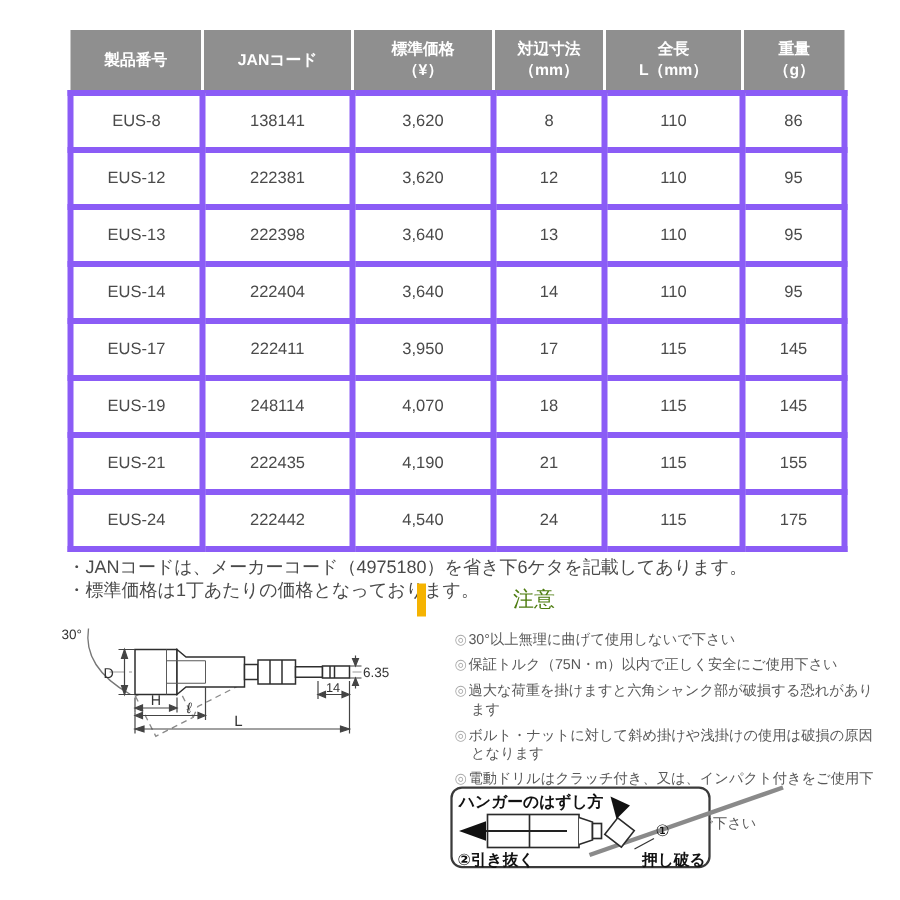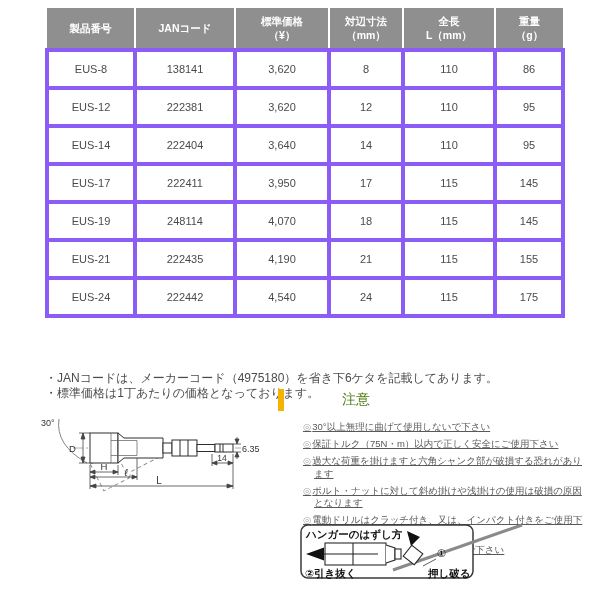--- a/index.html
+++ b/index.html
@@ -1,39 +1,39 @@
 <!DOCTYPE html>
 <html><head>
 <meta charset="utf-8">
 <style>
   html,body{margin:0;padding:0;background:#fff;}
   body{width:600px;height:600px;position:relative;overflow:hidden;
        font-family:"Liberation Sans","DejaVu Sans",sans-serif;color:#4a4a4a;}
 
   
-  .table-wrap{position:absolute;left:45px;top:8px;border-radius:16px;}
+  .table-wrap{position:absolute;left:45px;top:20px;border-radius:16px;}
   table{border-collapse:collapse;table-layout:fixed;width:516px;}
   col.c1{width:88px}col.c2{width:100px}col.c3{width:94px}
   col.c4{width:74px}col.c5{width:92px}col.c6{width:68px}
   thead th{background:#8f8f8f;color:#fff;font-size:10.5px;font-weight:bold;
            height:40px;vertical-align:middle;line-height:1.35;
            border-left:2px solid #fff;border-bottom:3px solid #fff;padding:0;}
   thead th:first-child{border-left:none;}
   tbody td{border:4px solid #8b5cf6;background:#fff;height:34px;
            text-align:center;vertical-align:middle;font-size:11px;color:#4a4a4a;padding:0;}
 
   
   .notes{position:absolute;left:45px;top:371px;font-size:12px;line-height:14.5px;color:#4a4a4a;}
 
   
   .caution-head{position:absolute;left:278px;top:389px;display:flex;align-items:center;}
   .caution-bar{width:6px;height:22px;margin-right:16px;}
   .caution-title{font-size:14px;color:#4d7c0f;margin-left:42px;}
   .caution-list{position:absolute;left:303px;top:421px;width:282px;margin:0;padding:0;list-style:none;
-                font-size:9.5px;line-height:12.5px;color:#595959;text-decoration:underline;}
+                font-size:9.5px;line-height:12.5px;color:#595959;}
   .caution-list li{margin:0 0 4.5px 0;padding-left:11px;text-indent:-11px;}
   .caution-list .blt{color:#a9a9a9;margin-right:1px;}
 
   
   .techsvg{position:absolute;left:15px;top:413px;}
   .hangersvg{position:absolute;left:298px;top:520px;}
   svg text{font-family:"Liberation Sans","DejaVu Sans",sans-serif;}
 </style>
 </head>
 <body>
@@ -85,20 +85,28 @@
         </tr>
         <tr>
           <td>EUS-12</td>
           <td>222381</td>
           <td>3,620</td>
           <td>12</td>
           <td>110</td>
           <td>95</td>
         </tr>
         <tr>
+          <td>EUS-13</td>
+          <td>222398</td>
+          <td>3,640</td>
+          <td>13</td>
+          <td>110</td>
+          <td>95</td>
+        </tr>
+        <tr>
           <td>EUS-14</td>
           <td>222404</td>
           <td>3,640</td>
           <td>14</td>
           <td>110</td>
           <td>95</td>
         </tr>
         <tr>
           <td>EUS-17</td>
           <td>222411</td>

